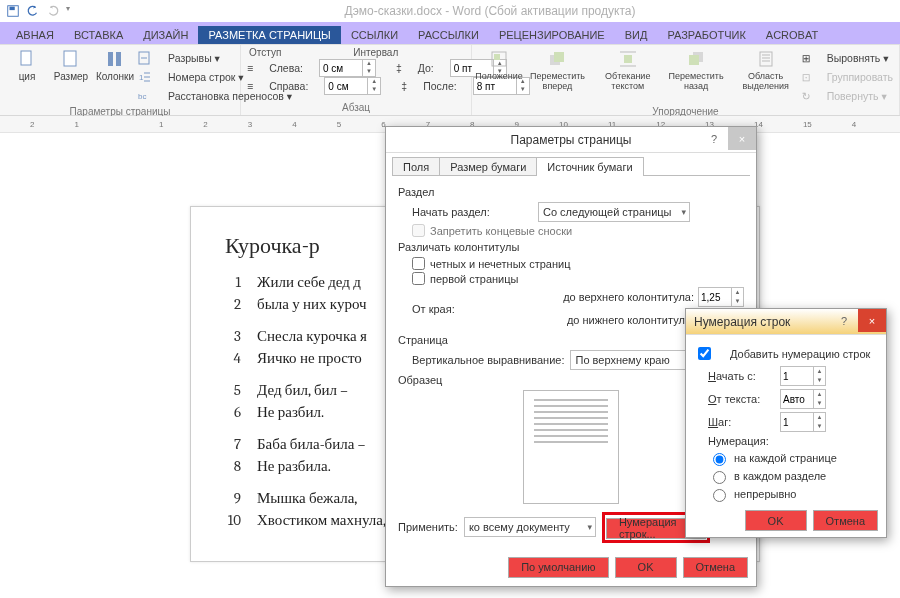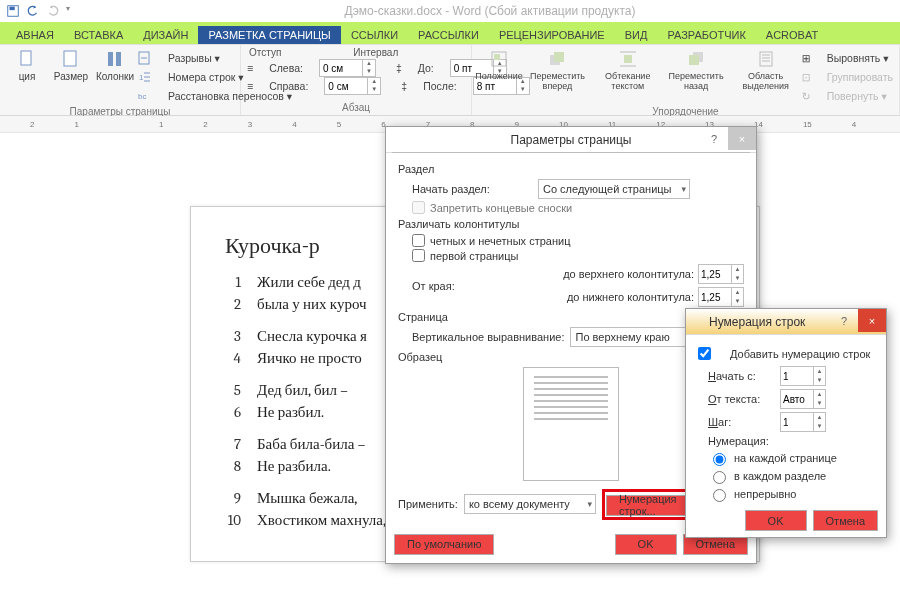--- a/index.html
+++ b/index.html
@@ -2,21 +2,21 @@
 <html><head>
 <meta charset="utf-8">
 <style>
 html,body{margin:0;padding:0;font-family:"Segoe UI",Tahoma,sans-serif;font-size:11px;color:#444;background:#fff;width:900px;height:598px;overflow:hidden}
 
 .titlebar{height:22px;display:flex;align-items:center;background:#fff}
 .titlebar .qat{display:flex;align-items:center;gap:6px;padding-left:6px}
 .titlebar .qat span{width:14px;height:14px;display:inline-block;color:#5a5a5a}
 .titlebar .doc-title{flex:1;text-align:center;color:#b0b0b0;font-size:12px}
 
-.tabs{display:flex;height:22px;align-items:end;padding-left:6px;border-bottom:1px solid #e0e0e0;background:#bef264}
+.tabs{display:flex;height:22px;align-items:end;padding-left:6px;border-bottom:1px solid #e0e0e0;background:#c4b5fd}
 .tab{padding:3px 10px;font-size:11px;color:#444;cursor:pointer;text-transform:uppercase}
 .tab.active{background:#2a579a;color:#fff}
 
 .ribbon{display:flex;height:70px;background:#f6f6f6;border-bottom:1px solid #d8d8d8}
 .group{border-right:1px solid #e4e4e4;padding:2px 6px 0;position:relative;display:flex;flex-direction:column}
 .group-body{flex:1;display:flex;gap:2px}
 .group-label{text-align:center;font-size:10px;color:#777;padding:1px 0;height:12px}
 .vbtn{display:flex;flex-direction:column;align-items:center;gap:2px;padding:2px 4px;font-size:10px;color:#444;min-width:34px}
 .vbtn .ic{width:20px;height:20px;display:block}
 .mini-row{display:flex;align-items:center;gap:16px;font-size:10.5px;color:#444;white-space:nowrap;height:18px}
@@ -55,21 +55,21 @@
 .num input{border:0;width:28px;font-size:10px;padding:0 2px}
 .num .ar{width:14px;border-left:1px solid #bfbfbf;display:flex;flex-direction:column}
 .num .ar span{flex:1;font-size:6px;text-align:center;line-height:8px;color:#666}
 .btn{border:1px solid #acacac;background:#ef4444;height:21px;padding:0 12px;font-size:11px;display:inline-flex;align-items:center;justify-content:center;min-width:62px;box-sizing:border-box}
 .dfooter{display:flex;justify-content:flex-end;gap:6px;padding:6px}
 .redbox{border:3px solid #e30613;padding:1px}
 .preview{border:1px solid #bbb;width:74px;height:96px;margin:4px auto 8px;background:#fff;padding:8px 10px;display:flex;flex-direction:column;gap:4px}
 .preview span{height:2px;background:#bfbfbf}
 
 .lnd{left:685px;top:192px;width:200px}
-.lnd .dtitle{background:linear-gradient(#fff,#f5d27a);justify-content:flex-start;font-size:12px;padding-left:23px}
+.lnd .dtitle{background:linear-gradient(#fff,#f5d27a);justify-content:flex-start;font-size:12px;padding-left:8px}
 .lnd .dtitle .dctl .q{background:transparent}
 .lnd .dtitle .dctl .x{background:#d9432f;color:#fff}
 .lnd .lbody{padding:6px 8px}
 .lnd .lrow{display:flex;align-items:center;gap:16px;margin:3px 0;font-size:11px}
 .lnd .lrow label{min-width:56px}
 .lnd .u{text-decoration:underline}
 .lnd .radio{display:flex;align-items:center;gap:5px;margin:2px 0 2px 14px}
 svg{display:block}
 </style>
 </head>
@@ -363,20 +363,25 @@
   </div>
 
   <div class="dialog" style="left:385px;top:10px;width:370px">
     <div class="dtitle">
         <span>Параметры страницы</span>
       <div class="dctl">
           <span>?</span>
           <span class="x">×</span>
         </div>
     </div>
+    <div class="dtabs">
+      <div class="dtab">Поля</div>
+      <div class="dtab">Размер бумаги</div>
+      <div class="dtab active">Источник бумаги</div>
+    </div>
     <div class="dbody">
       <div class="section-label">Раздел</div>
       <div class="frow">
           <label>Начать раздел:</label>
           <div class="sel">
             <span>Со следующей страницы</span>
           </div>
         </div>
       <div class="cb">
           <input type="checkbox" disabled="" style="">
@@ -440,21 +445,21 @@
 
       <div class="frow" style="margin-left:0">
         <span>Применить:</span>
         <div class="sel" style="min-width:110px">
             <span>ко всему документу</span>
           </div>
         <div class="redbox"><div class="btn" style="min-width:100px">Нумерация строк...</div></div>
         <div class="btn">Границы...</div>
       </div>
     </div>
-    <div class="dfooter" style="justify-content:space-between;padding:0 8px 8px">
+    <div class="dfooter" style="justify-content:flex-end;padding:0 8px 8px">
       <div class="btn">По умолчанию</div>
       <div style="display:flex;gap:6px">
         <div class="btn">OK</div>
         <div class="btn">Отмена</div>
       </div>
     </div>
   </div>
 
   <div class="dialog lnd">
     <div class="dtitle">

